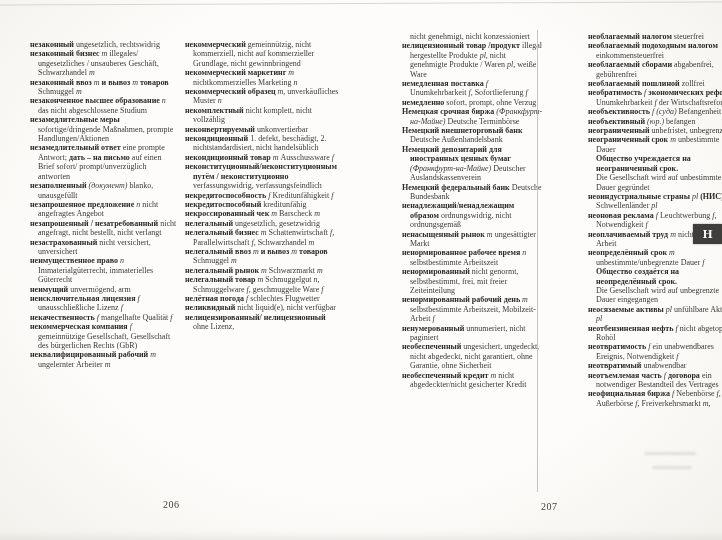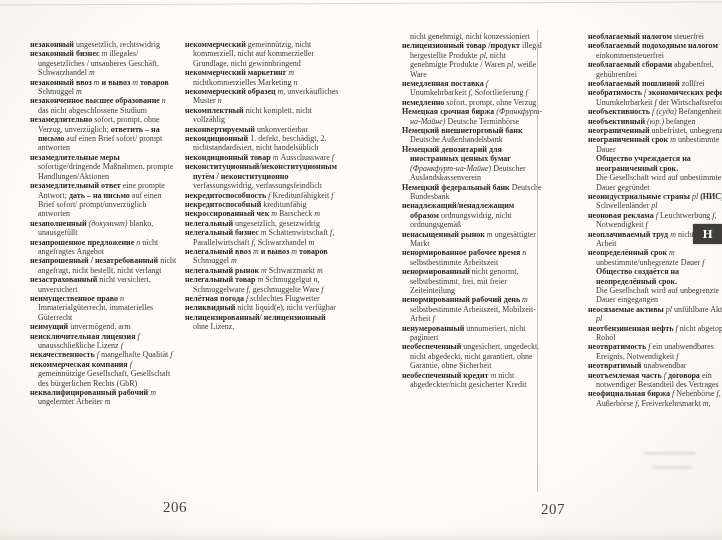--- a/index.html
+++ b/index.html
@@ -23,21 +23,21 @@
     position:absolute; font-size:8px; line-height:9.4px;
     letter-spacing:0; overflow:hidden; text-align:left;
   }
   .entry { text-indent:-8px; padding-left:8px; }
   .entry.cont { text-indent:0; }
   .b { font-weight:bold; color:#2d2b27; }
   .i { font-style:italic; }
   .r { }
   .divider { position:absolute; width:1px; background:#c7c5c0; }
   .pagenum {
-    position:absolute; font-size:15px; color:#45433e; letter-spacing:.5px;
+    position:absolute; font-size:10px; color:#45433e; letter-spacing:.5px;
   }
   .thumb-tab {
     position:absolute; left:693px; top:224px; width:29px; height:20px;
     background:#403e3a; color:#ffffff;
     display:flex; align-items:center; justify-content:center;
     font-weight:bold; font-size:12.5px;
     box-shadow:0 0 2px rgba(0,0,0,.35);
   }
   .smudge {
     position:absolute; background:#b9b7b1; opacity:.35; border-radius:2px;
@@ -48,21 +48,20 @@
 <body>
 
 <div class="photo">
   <div class="edge-top"></div>
 
   <div class="col" style="left:30px; top:40px; width:148px; height:458px;">
       <div class="entry"><span class="b">незаконный </span><span class="r">ungesetzlich, rechtswidrig</span></div>
       <div class="entry"><span class="b">незаконный бизнес </span><span class="i">m </span><span class="r">illegales/ ungesetzliches / unsauberes Geschäft, Schwarzhandel </span><span class="i">m</span></div>
       <div class="entry"><span class="b">незаконный ввоз </span><span class="i">m </span><span class="b">и вывоз </span><span class="i">m </span><span class="b">товаров </span><span class="r">Schmuggel </span><span class="i">m</span></div>
       <div class="entry"><span class="b">незаконченное высшее образование </span><span class="i">n </span><span class="r">das nicht abgeschlossene Studium</span></div>
-      <div class="entry"><span class="b">незамедлительно </span><span class="r">sofort, prompt, ohne Verzug, unverzüglich; </span><span class="b">ответить – на письмо </span><span class="r">auf einen Brief sofort/ prompt antworten</span></div>
       <div class="entry"><span class="b">незамедлительные меры </span><span class="r">sofortige/dringende Maßnahmen, prompte Handlungen/Aktionen</span></div>
       <div class="entry"><span class="b">незамедлительный ответ </span><span class="r">eine prompte Antwort; </span><span class="b">дать – на письмо </span><span class="r">auf einen Brief sofort/ prompt/unverzüglich antworten</span></div>
       <div class="entry"><span class="b">незаполненный </span><span class="i">(документ) </span><span class="r">blanko, unausgefüllt</span></div>
       <div class="entry"><span class="b">незапрошенное предложение </span><span class="i">n </span><span class="r">nicht angefragtes Angebot</span></div>
       <div class="entry"><span class="b">незапрошенный / незатребованный </span><span class="r">nicht angefragt, nicht bestellt, nicht verlangt</span></div>
       <div class="entry"><span class="b">незастрахованный </span><span class="r">nicht versichert, unversichert</span></div>
       <div class="entry"><span class="b">неимущественное право </span><span class="i">n </span><span class="r">Immaterialgüterrecht, immaterielles Güterrecht</span></div>
       <div class="entry"><span class="b">неимущий </span><span class="r">unvermögend, arm</span></div>
       <div class="entry"><span class="b">неисключительная лицензия </span><span class="i">f </span><span class="r">unausschließliche Lizenz </span><span class="i">f</span></div>
       <div class="entry"><span class="b">некачественность </span><span class="i">f </span><span class="r">mangelhafte Qualität </span><span class="i">f</span></div>

